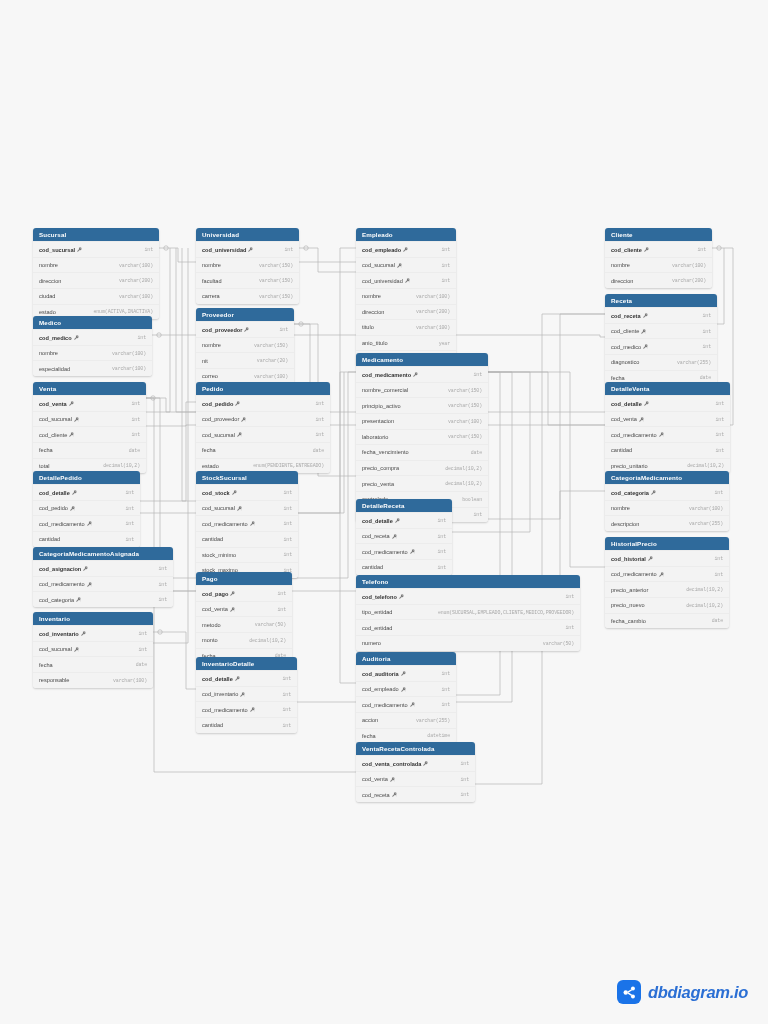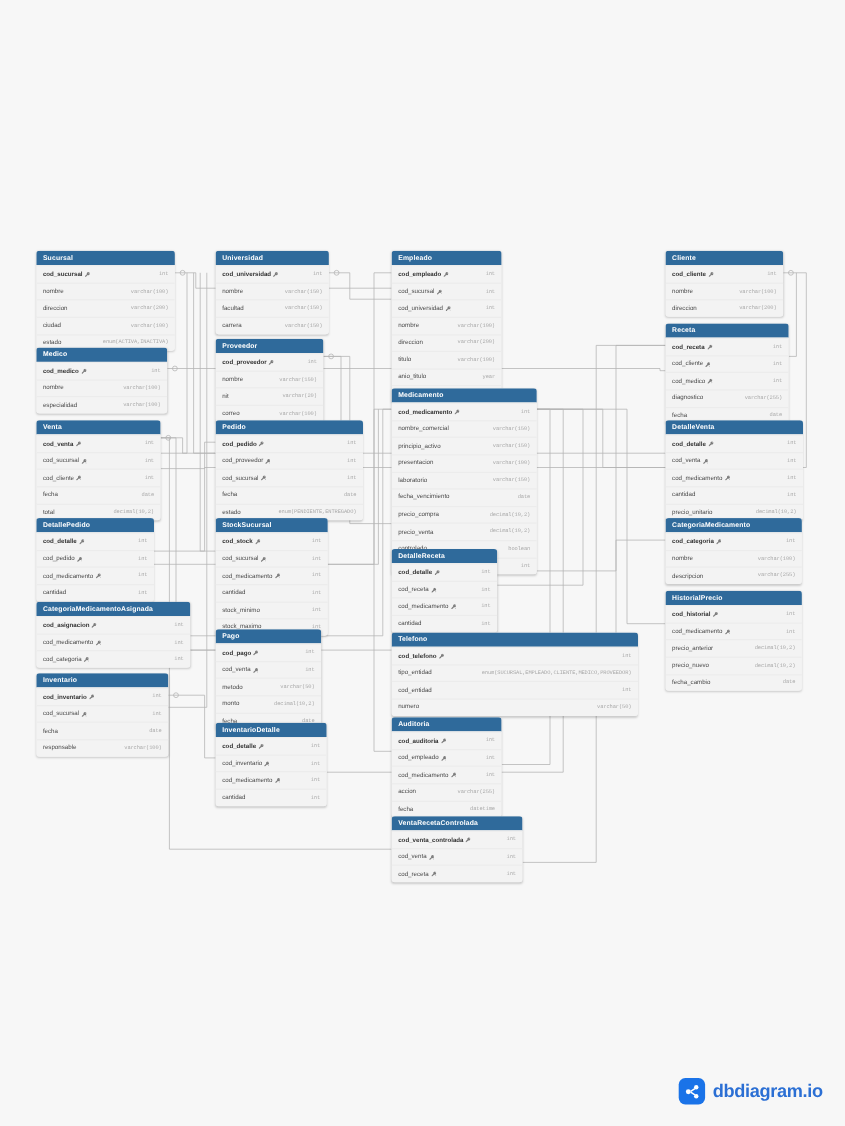--- a/index.html
+++ b/index.html
@@ -45,21 +45,21 @@
   .fname{display:flex;align-items:center;gap:2px;}
   .row.pk .fname{font-weight:bold;color:#333;}
   .ftype{color:#a9a9a9;font-size:4.9px;font-family:"Liberation Mono", monospace;letter-spacing:-.1px;}
   .keyic{width:5px;height:5px;display:inline-block;opacity:.75;}
   .keyic svg{display:block;}
 
   
   #logo{
     position:absolute;
     right:20px;bottom:20px;
-    display:flex;align-items:center;gap:7px;
+    display:flex;align-items:center;gap:7px;font-style:italic;
   }
   #logomark{
     width:24px;height:24px;border-radius:6px;
     background:#1a73e8;
     display:flex;align-items:center;justify-content:center;
   }
   #logotext{
     font-size:16.5px;font-weight:bold;color:#2b6fd4;letter-spacing:-.3px;
   }
 </style>

